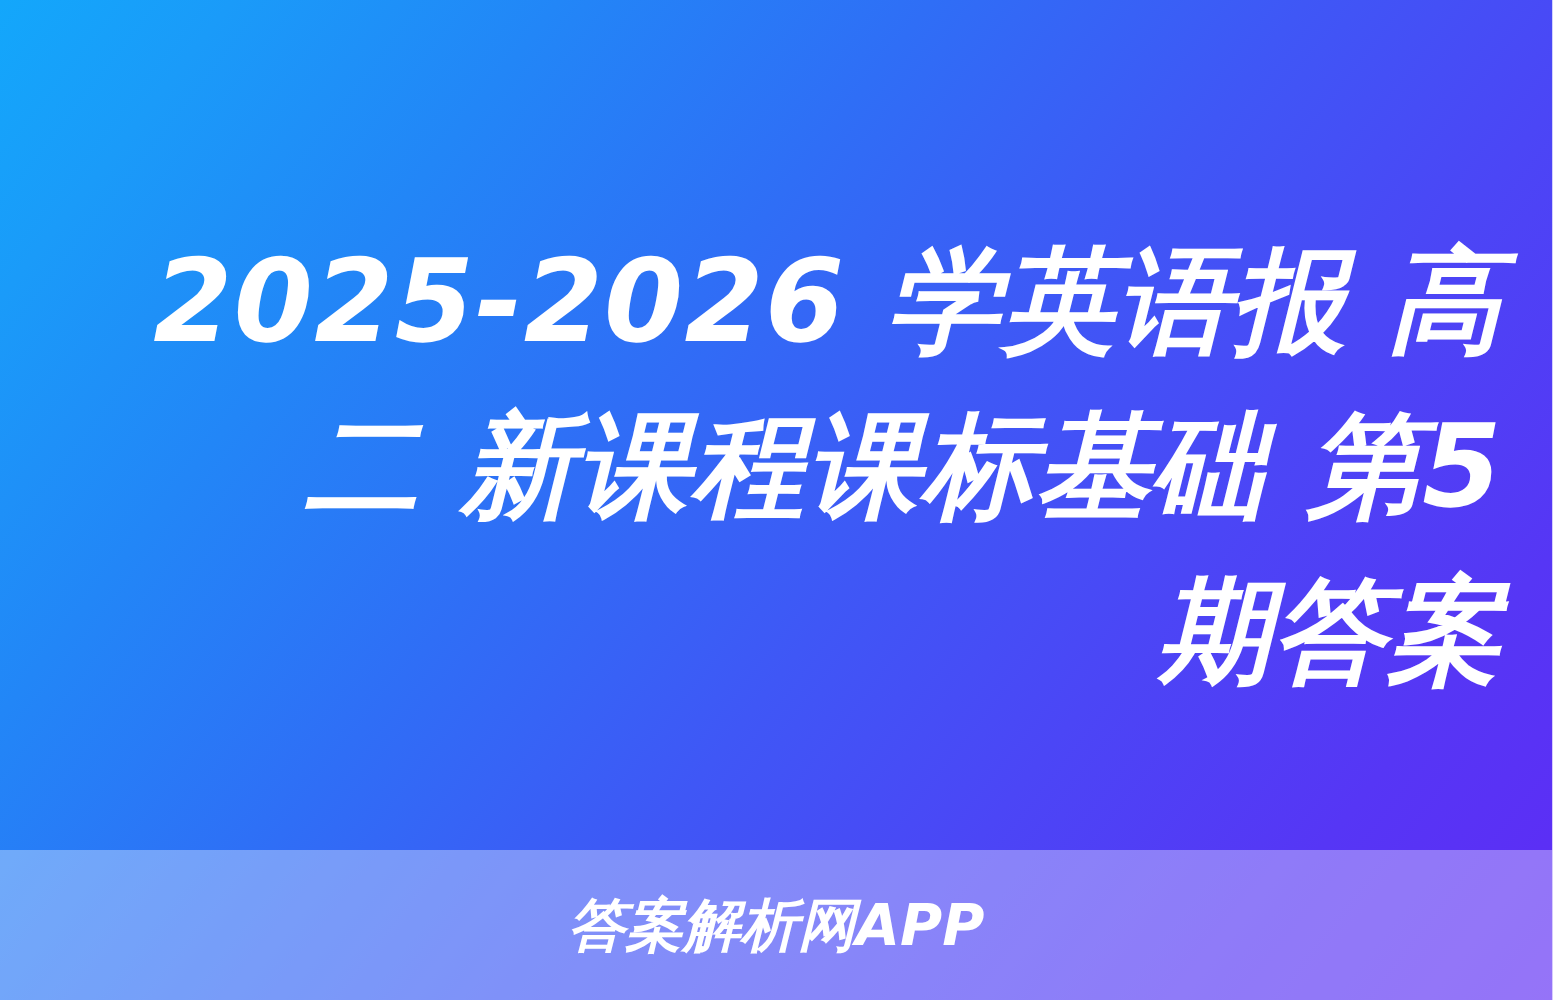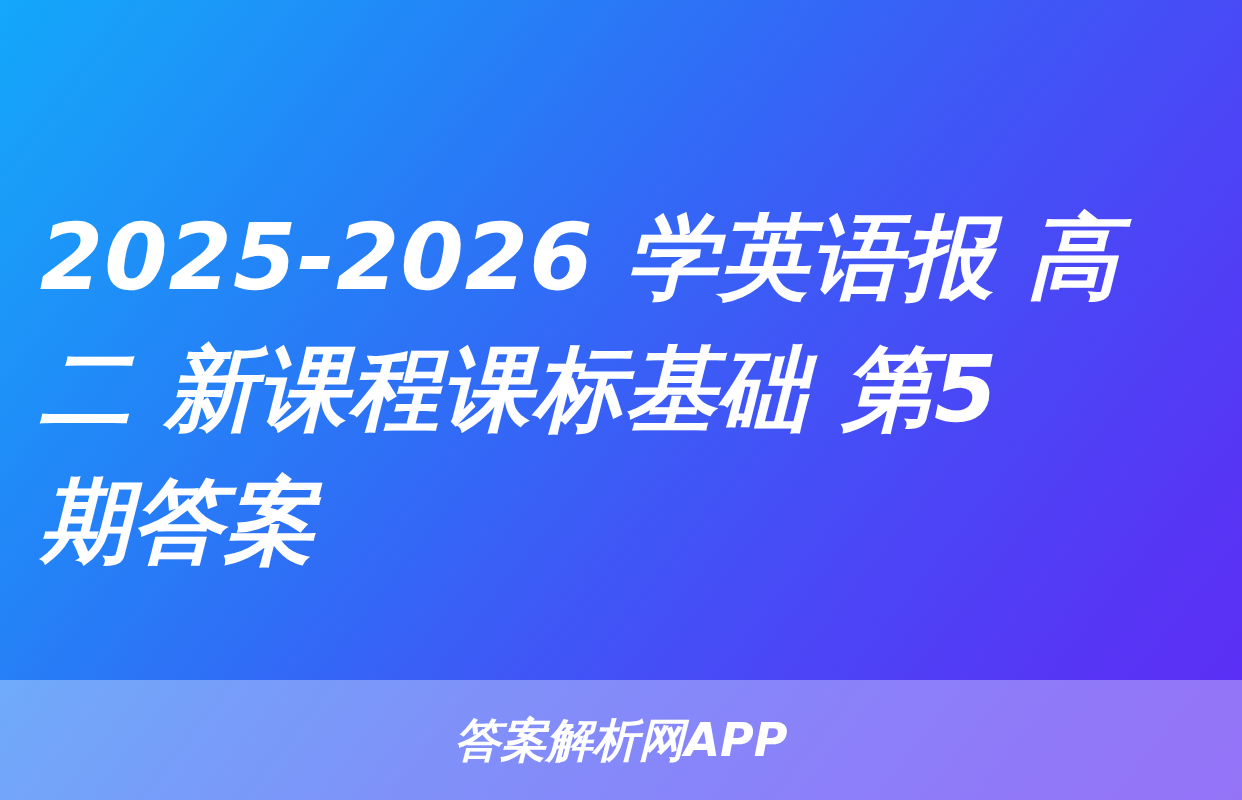--- a/index.html
+++ b/index.html
@@ -26,22 +26,22 @@
         #4b46f6 70%,
         #5636f5 85%,
         #5e2bf5 100%);
   }
 
   
   .title-block {
     position: absolute;
     left: 0;
     right: 0;
-    top: 192px;
-    text-align: left;
+    top: 176px;
+    text-align: right;
     padding: 0 34px;
     box-sizing: border-box;
   }
 
   .title-line {
     display: block;
     color: #ffffff;
     font-family: "DejaVu Sans", "Liberation Sans", sans-serif;
     font-weight: 700;
     font-style: italic;

